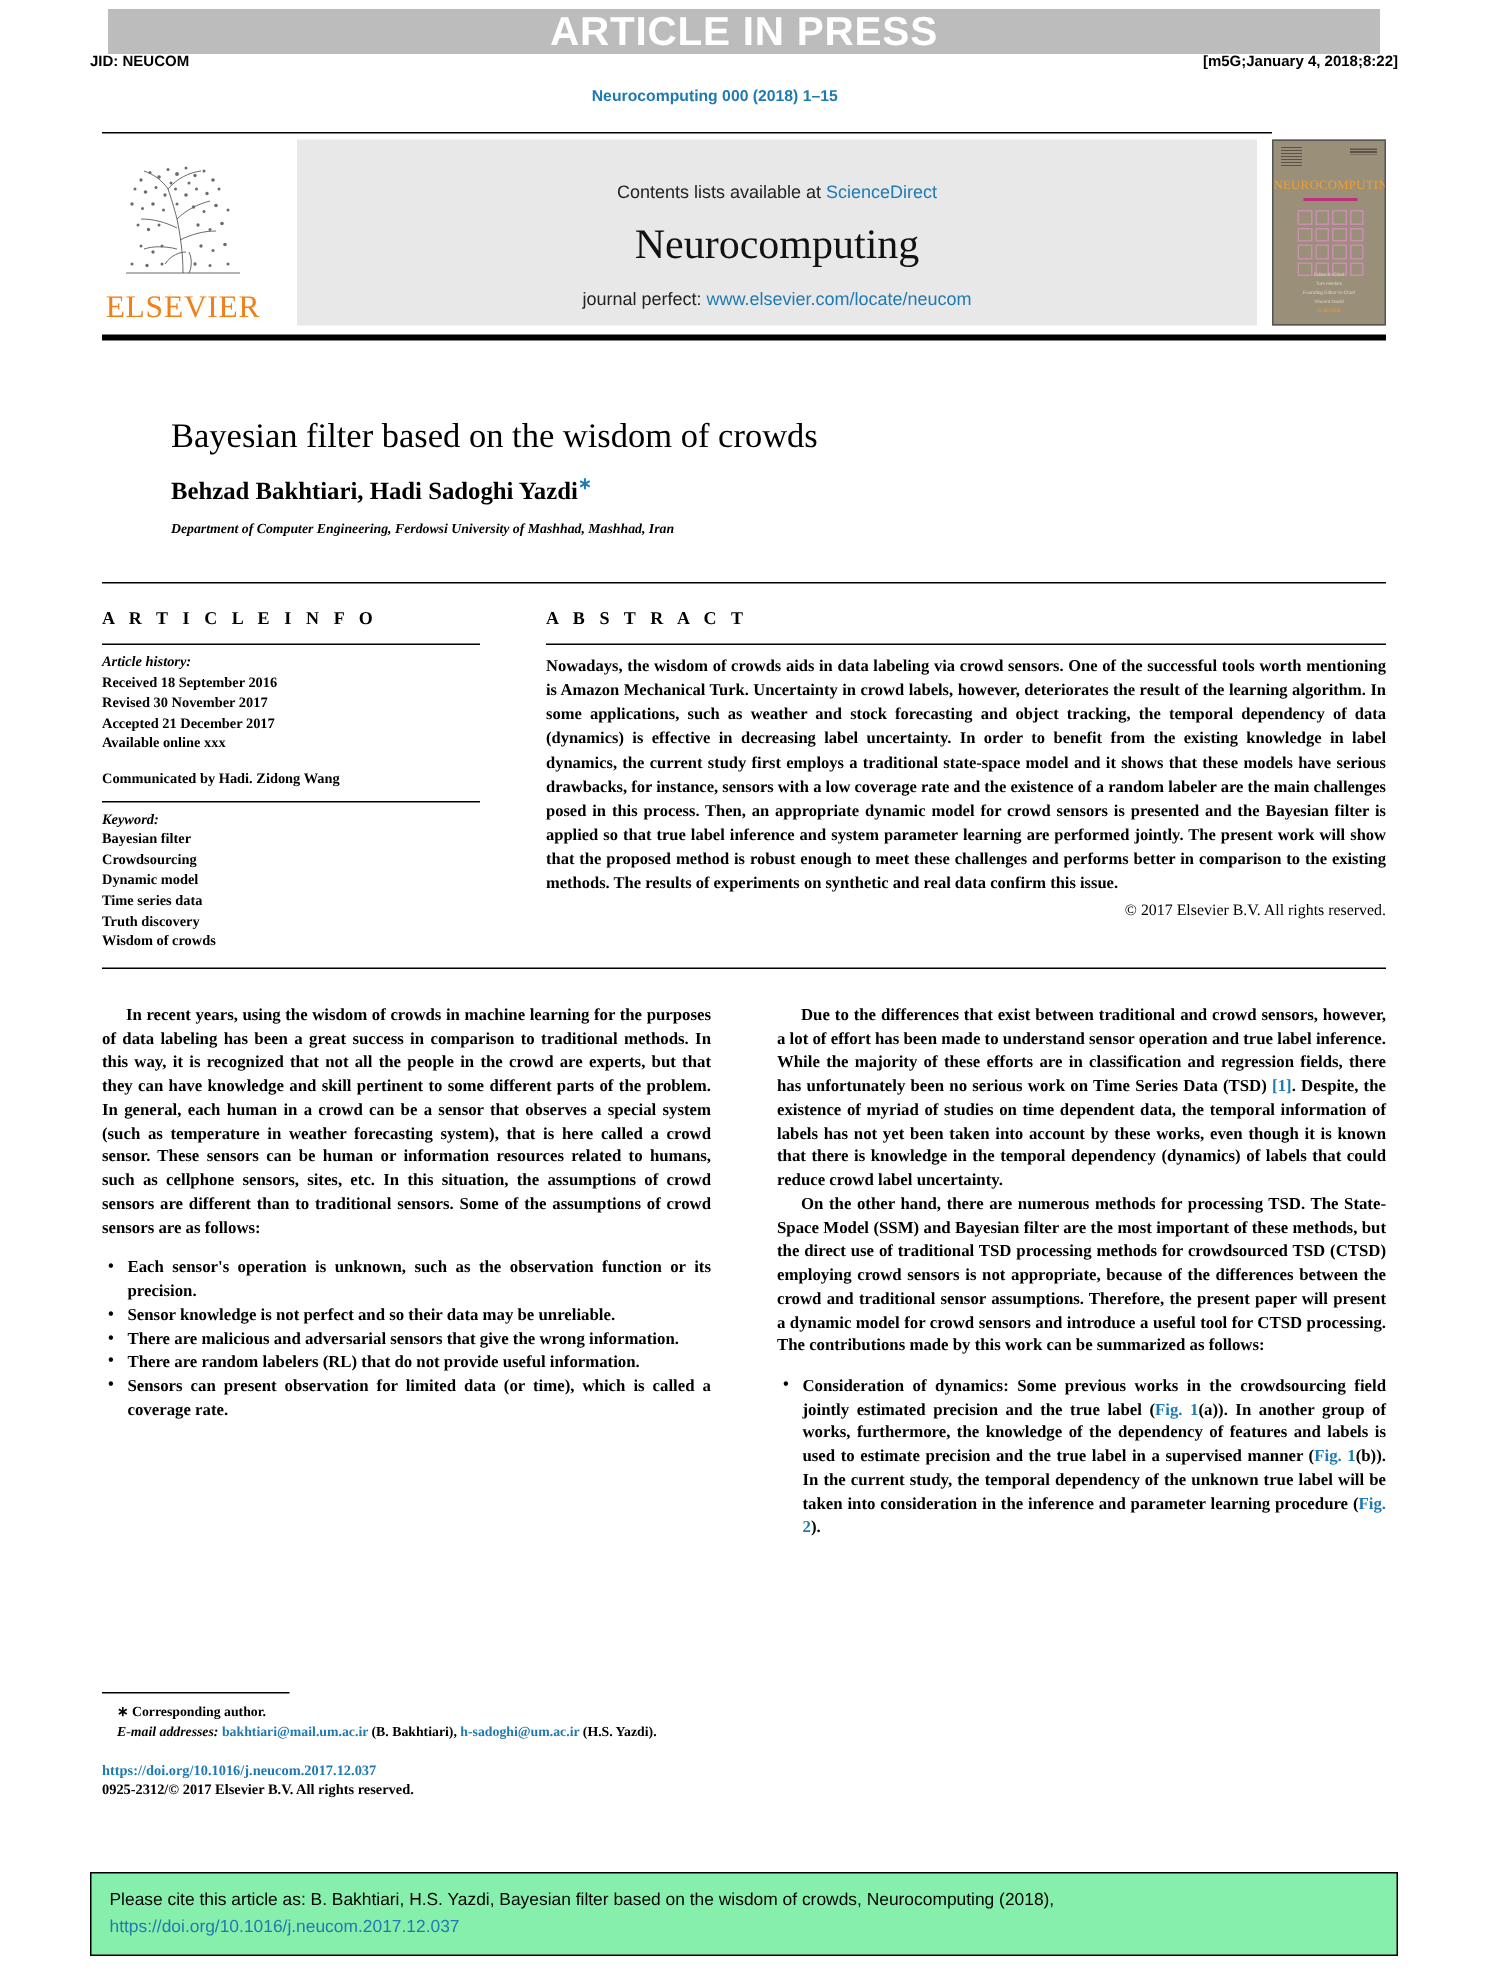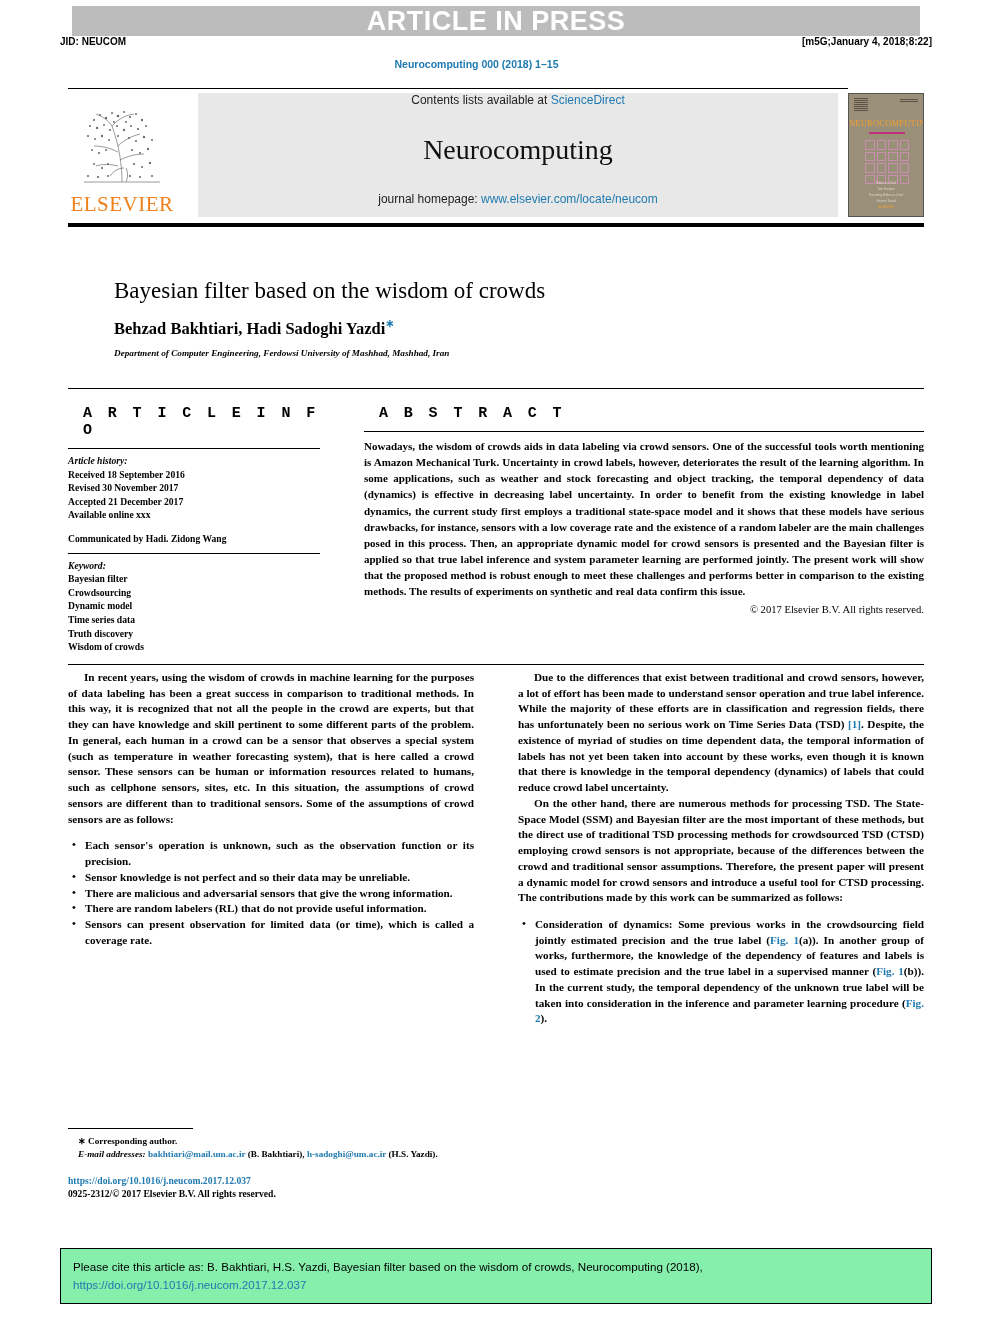--- a/index.html
+++ b/index.html
@@ -99,21 +99,21 @@
     margin-top: 2px;
   }
   .masthead-center {
     flex: 1 1 auto;
     background: #e8e8e8;
     margin-left: 22px;
     display: flex;
     flex-direction: column;
     justify-content: space-between;
     align-items: center;
-    padding: 0 0 11px 0;
+    padding: 28px 0 11px 0;
     box-sizing: border-box;
   }
   .contents-line {
     font-family: "Liberation Sans", sans-serif;
     font-size: 12px;
     color: #222;
   }
   .contents-line a, .sd-link { color: #1f7ab0; text-decoration: none; }
   .journal-title {
     font-family: "Liberation Serif", serif;
@@ -211,26 +211,25 @@
     padding: 16px 0 10px 0;
     display: flex;
     box-sizing: border-box;
     min-height: 252px;
   }
   .col-info { width: 252px; flex: 0 0 252px; }
   .col-gap { flex: 0 0 44px; }
   .col-abstract { flex: 1 1 auto; }
 
   .sec-head {
-    font-family: Liberation Mono, monospace;
-    font-weight: 700;
-    font-size: 15px;
+    font-family: Liberation Serif, serif;
+    font-weight: 700;
+    font-size: 12px;
     letter-spacing: 3.4px;
     margin-bottom: 9px;
-    margin-left: 15px;
   }
   .thin-rule { border-top: 1.1px solid #000; margin-bottom: 5px; }
   .info-italic {
     font-style: italic; font-weight: 700; font-size: 9.6px;
     margin: 0; line-height: 1.42;
   }
   .info-line { font-size: 9.6px; font-weight: 700; line-height: 1.42; margin: 0; }
   .info-gap { height: 10px; }
   .info-block-gap { height: 7px; }
 
@@ -432,21 +431,21 @@
       </span>
       <span class="elsevier-word">ELSEVIER</span>
     </div>
 
     <div class="masthead-center">
       <div class="contents-line">
         <span>Contents lists available at </span><a class="sd-link" href="#">ScienceDirect</a>
       </div>
       <div class="journal-title">Neurocomputing</div>
       <div class="homepage-line">
-        <span>journal homepage: </span><a class="sd-link" href="#">www.elsevier.com/locate/neucom</a>
+        <span>journal perfect: </span><a class="sd-link" href="#">www.elsevier.com/locate/neucom</a>
       </div>
     </div>
 
     <div class="cover-thumb">
       <div class="cover-topleft"></div>
       <div class="cover-topright"></div>
       <div class="cover-title">NEUROCOMPUTING</div>
       <div class="cover-bar"></div>
       <div class="cover-grid">
         <i></i>

